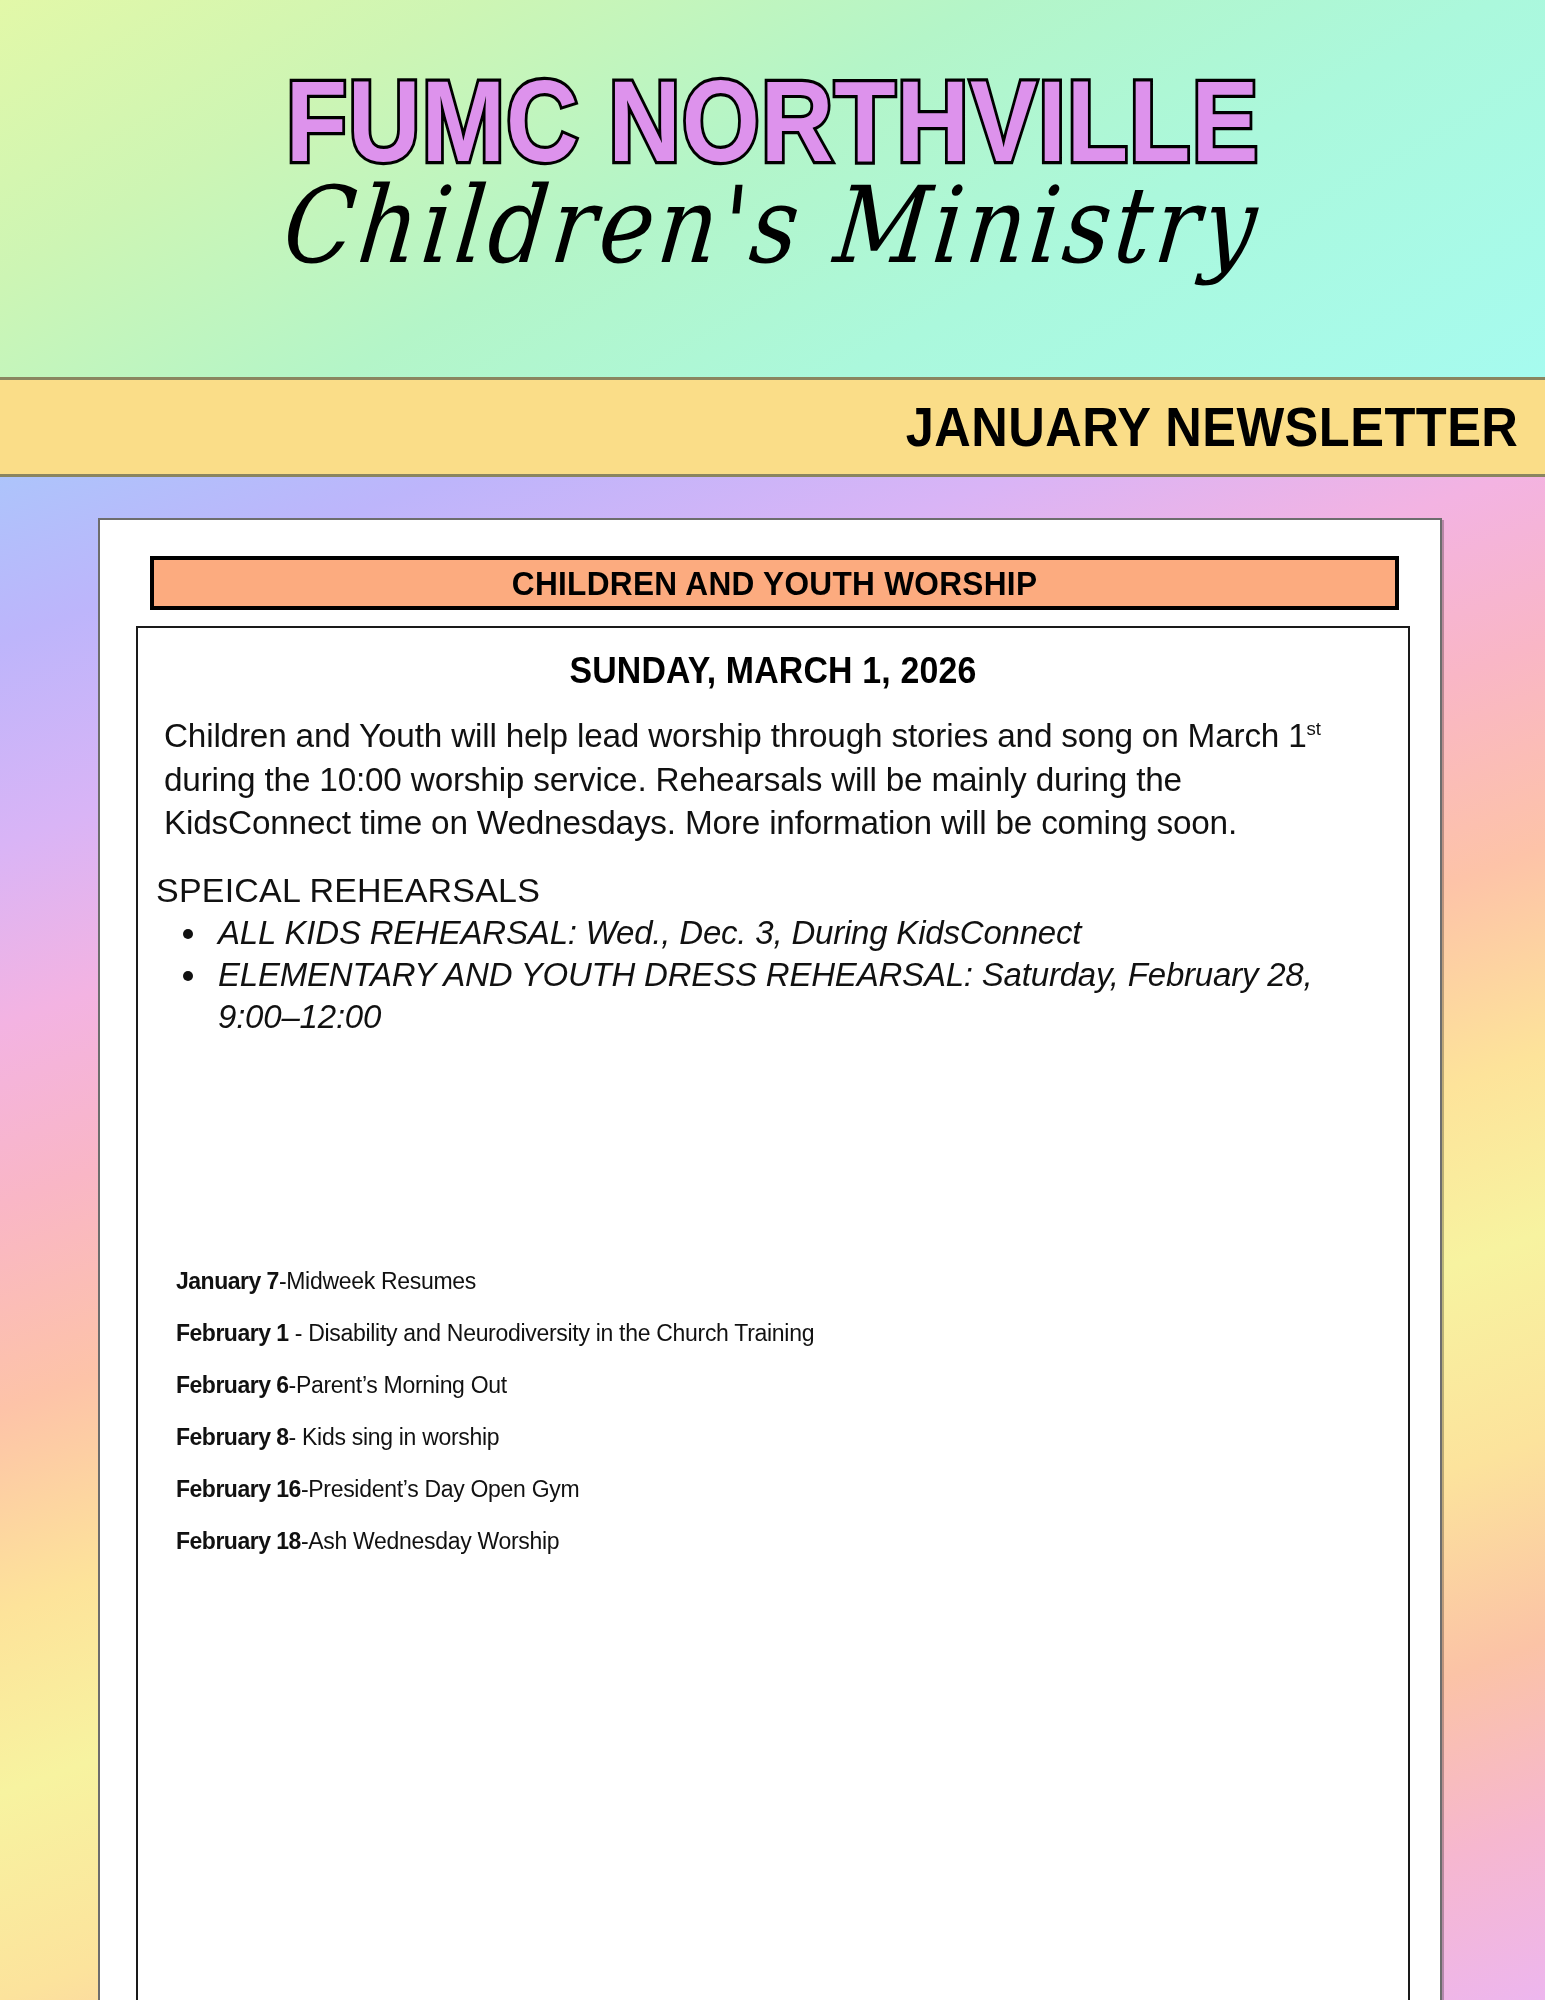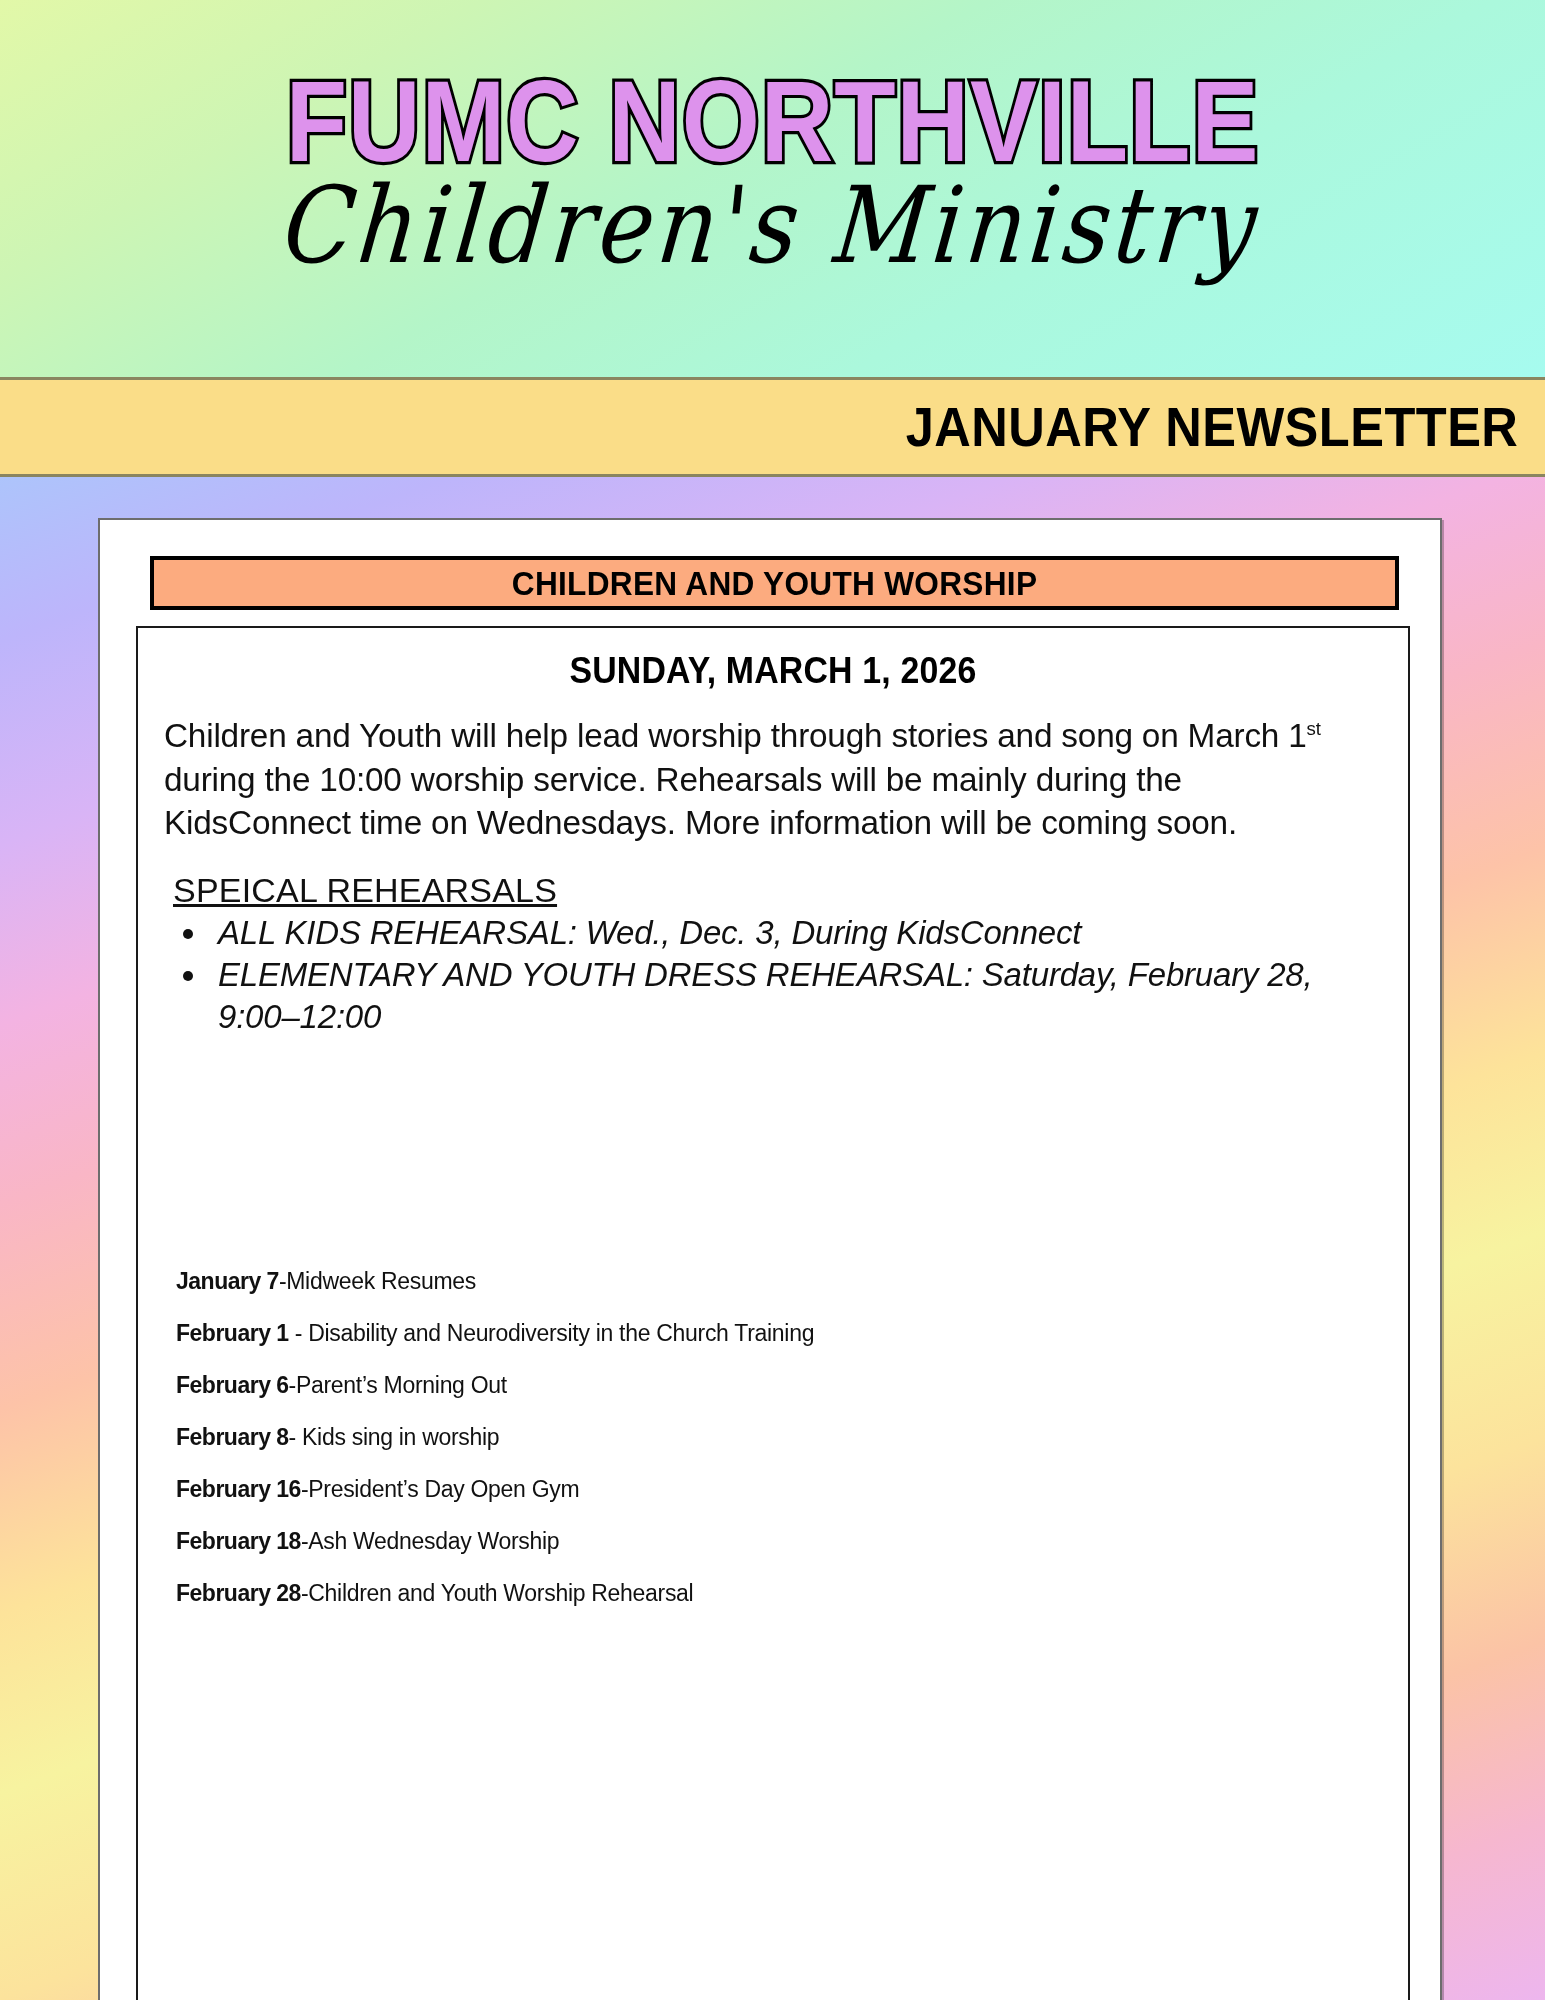--- a/index.html
+++ b/index.html
@@ -134,21 +134,21 @@
     line-height:1.28;
     margin:22px 30px 0 26px;
     letter-spacing:-0.2px;
     transform:scaleX(0.98);
     transform-origin:left;
   }
   .worship-para sup { font-size:19px; vertical-align:super; }
   .rehearsal-title {
     font-family:"Liberation Sans", sans-serif;
     font-size:34px; font-weight:300; color:#111;
-    margin:26px 0 0 35px; letter-spacing:0.2px;text-decoration:underline;
+    margin:26px 0 0 18px; letter-spacing:0.2px;
   }
   .rehearsal-list {
     margin:2px 0 0 72px;
     list-style:disc;
     font-style:italic;
   }
   .rehearsal-list li {
     font-family:"Liberation Sans", sans-serif;
     font-size:33px; font-weight:300; color:#111;
     line-height:1.28; letter-spacing:-0.2px;
@@ -207,18 +207,17 @@
         </ul>
       </div>
 
       <div class="events">
         <div class="event-row"><span class="d">January 7</span><span>-Midweek Resumes</span></div>
         <div class="event-row"><span class="d">February 1</span><span> - Disability and Neurodiversity in the Church Training</span></div>
         <div class="event-row"><span class="d">February 6</span><span>-Parent’s Morning Out</span></div>
         <div class="event-row"><span class="d">February  8</span><span>- Kids sing in worship</span></div>
         <div class="event-row"><span class="d">February 16</span><span>-President’s Day Open Gym</span></div>
         <div class="event-row"><span class="d">February 18</span><span>-Ash Wednesday Worship</span></div>
-        <div class="event-row"><span class="d">February 28</span><span>-Children and Youth Worship Rehearsal</span></div>
       </div>
 
     </div>
   </div>
 </div>
 
 </body></html>

